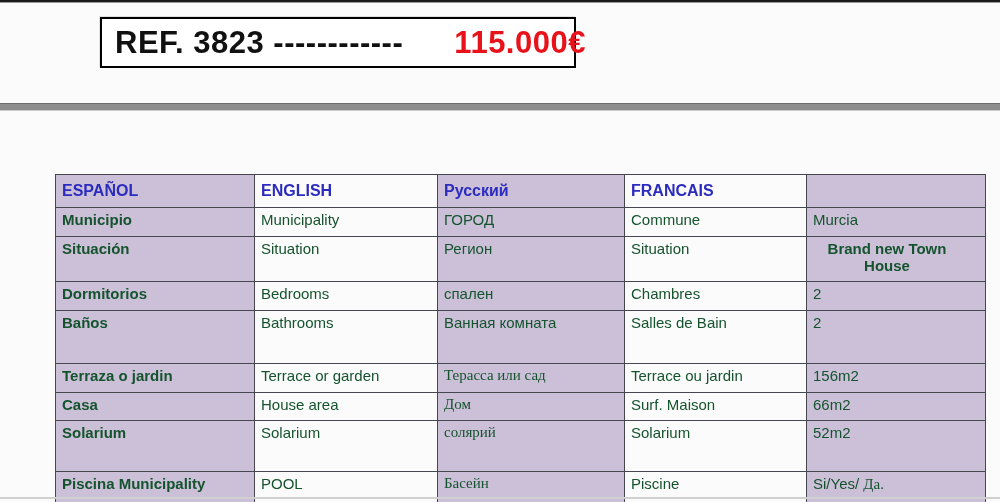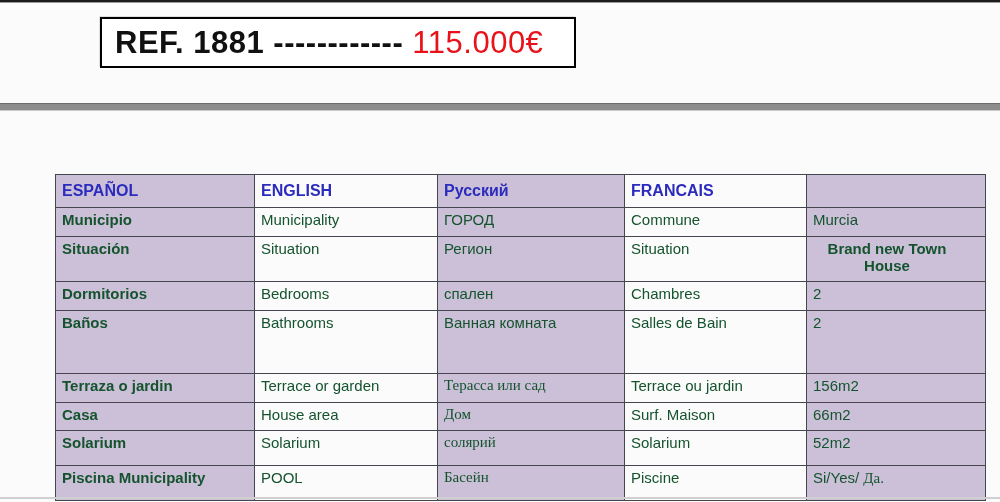--- a/index.html
+++ b/index.html
@@ -15,21 +15,21 @@
     background:#ffffff;border:2px solid #000;
     box-shadow:-1px -1px 0 #e0e0e0;
     display:flex;align-items:center;
     white-space:pre;
   }
   .refbox .reftext{
     font-size:31px;font-weight:bold;color:#111111;
     padding-left:13px;letter-spacing:0.5px;
   }
   .refbox .price{
-    font-size:31px;font-weight:normal;color:#e8121b;letter-spacing:0.5px;
+    font-size:31px;font-weight:bold;color:#e8121b;letter-spacing:0.5px;margin-left:42px;
   }
   .divider{
     position:absolute;left:0;top:103px;width:1000px;height:6px;
     background:#8d8d8d;border-top:1px solid #6c6c6c;border-bottom:1px solid #c9c9c9;
   }
   .bottomline{position:absolute;left:0;top:497px;width:1000px;height:2px;background:#d0d0d0;}
 
   table.prop{
     position:absolute;left:55px;top:174px;width:930px;
     border-collapse:collapse;table-layout:fixed;
@@ -48,29 +48,29 @@
   .bold{font-weight:bold;}
   .ser{font-family:"Liberation Serif","DejaVu Serif",serif;font-size:15px;}
   .sq{
     text-decoration-style:wavy;
     text-decoration-color:#ff4040;
     text-decoration-thickness:1px;
     text-underline-offset:3px;
   }
   .narrow{display:inline-block;max-width:148px;text-align:center;}
   tr.h33{height:33px;} tr.h29{height:29px;} tr.h45{height:45px;}
-  tr.h53{height:63px;padding-left:30px;} tr.h28{height:28px;} tr.h35{height:35px;}
+  tr.h53{height:53px;padding-left:30px;} tr.h28{height:28px;} tr.h35{height:51px;}
 </style>
 </head>
 <body>
 
 <div class="topline"></div>
 
 <div class="refbox">
-  <span class="reftext">REF. 1881 ------------ </span><span class="price">115.000€</span>
+  <span class="reftext">REF. 3823 ------------ </span><span class="price">115.000€</span>
 </div>
 
 <div class="divider"></div>
 
 <table class="prop">
   <colgroup>
       <col class="c1">
       <col class="c2">
       <col class="c3">
       <col class="c4">

